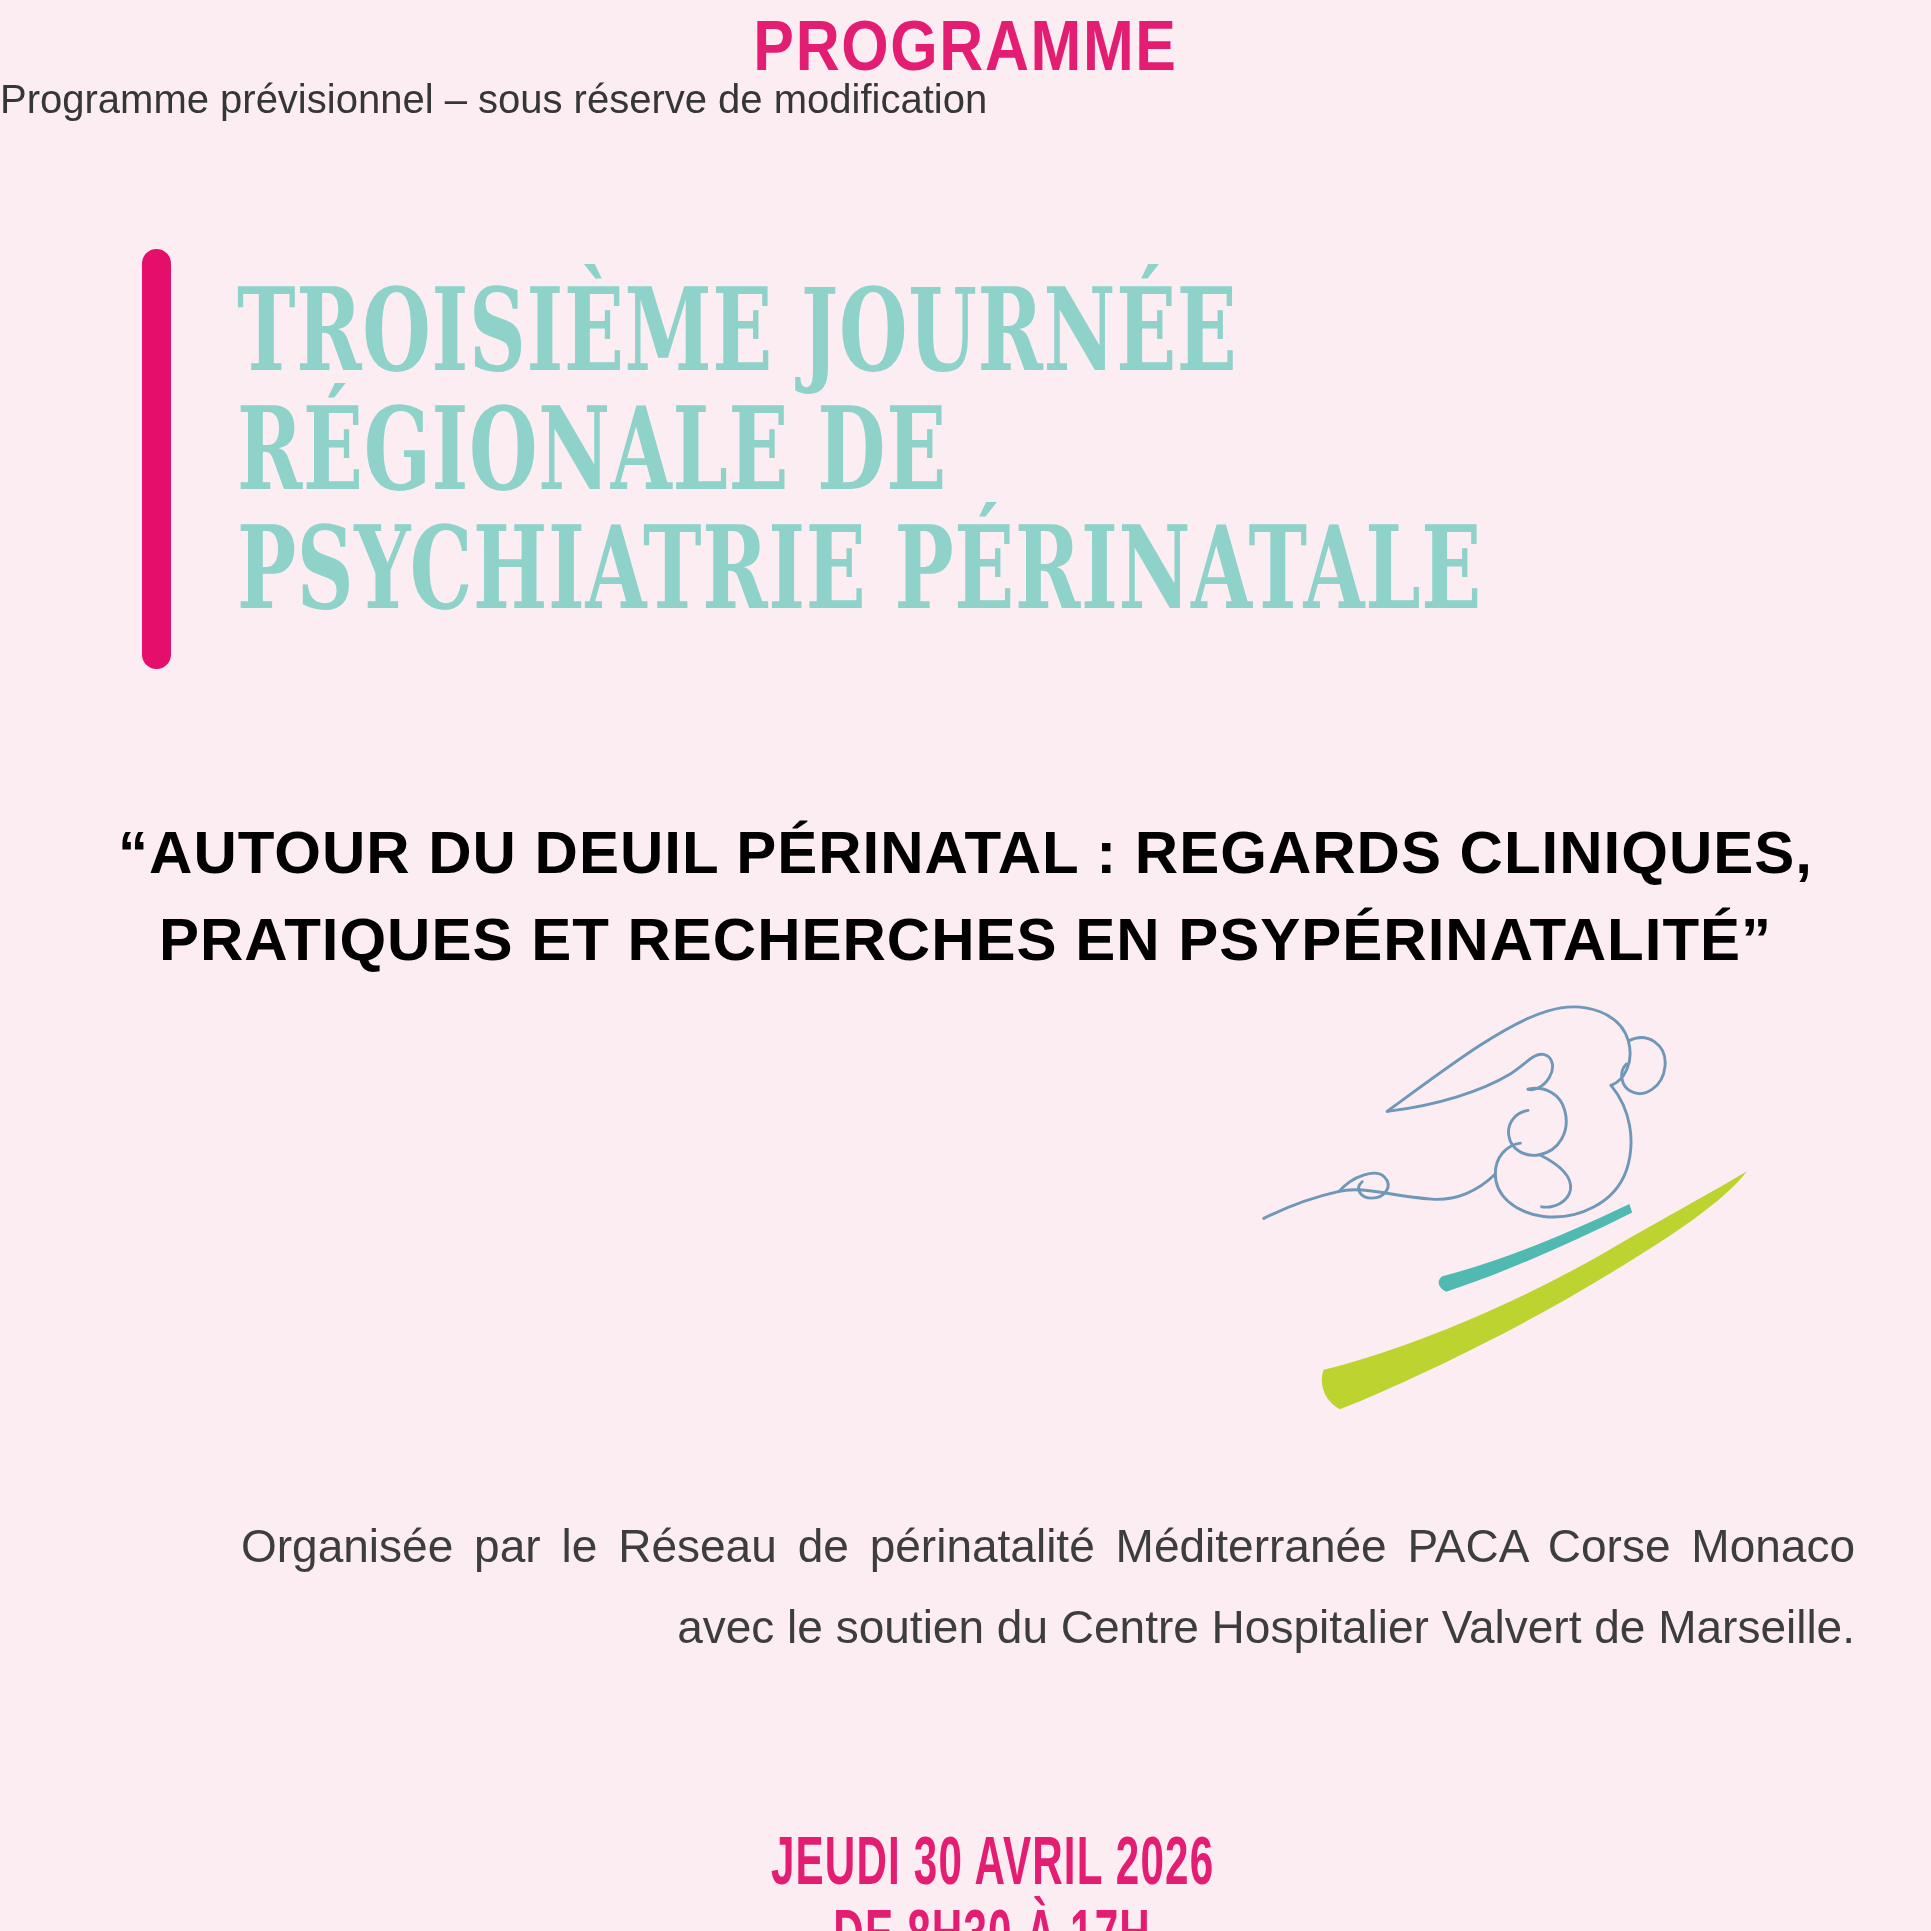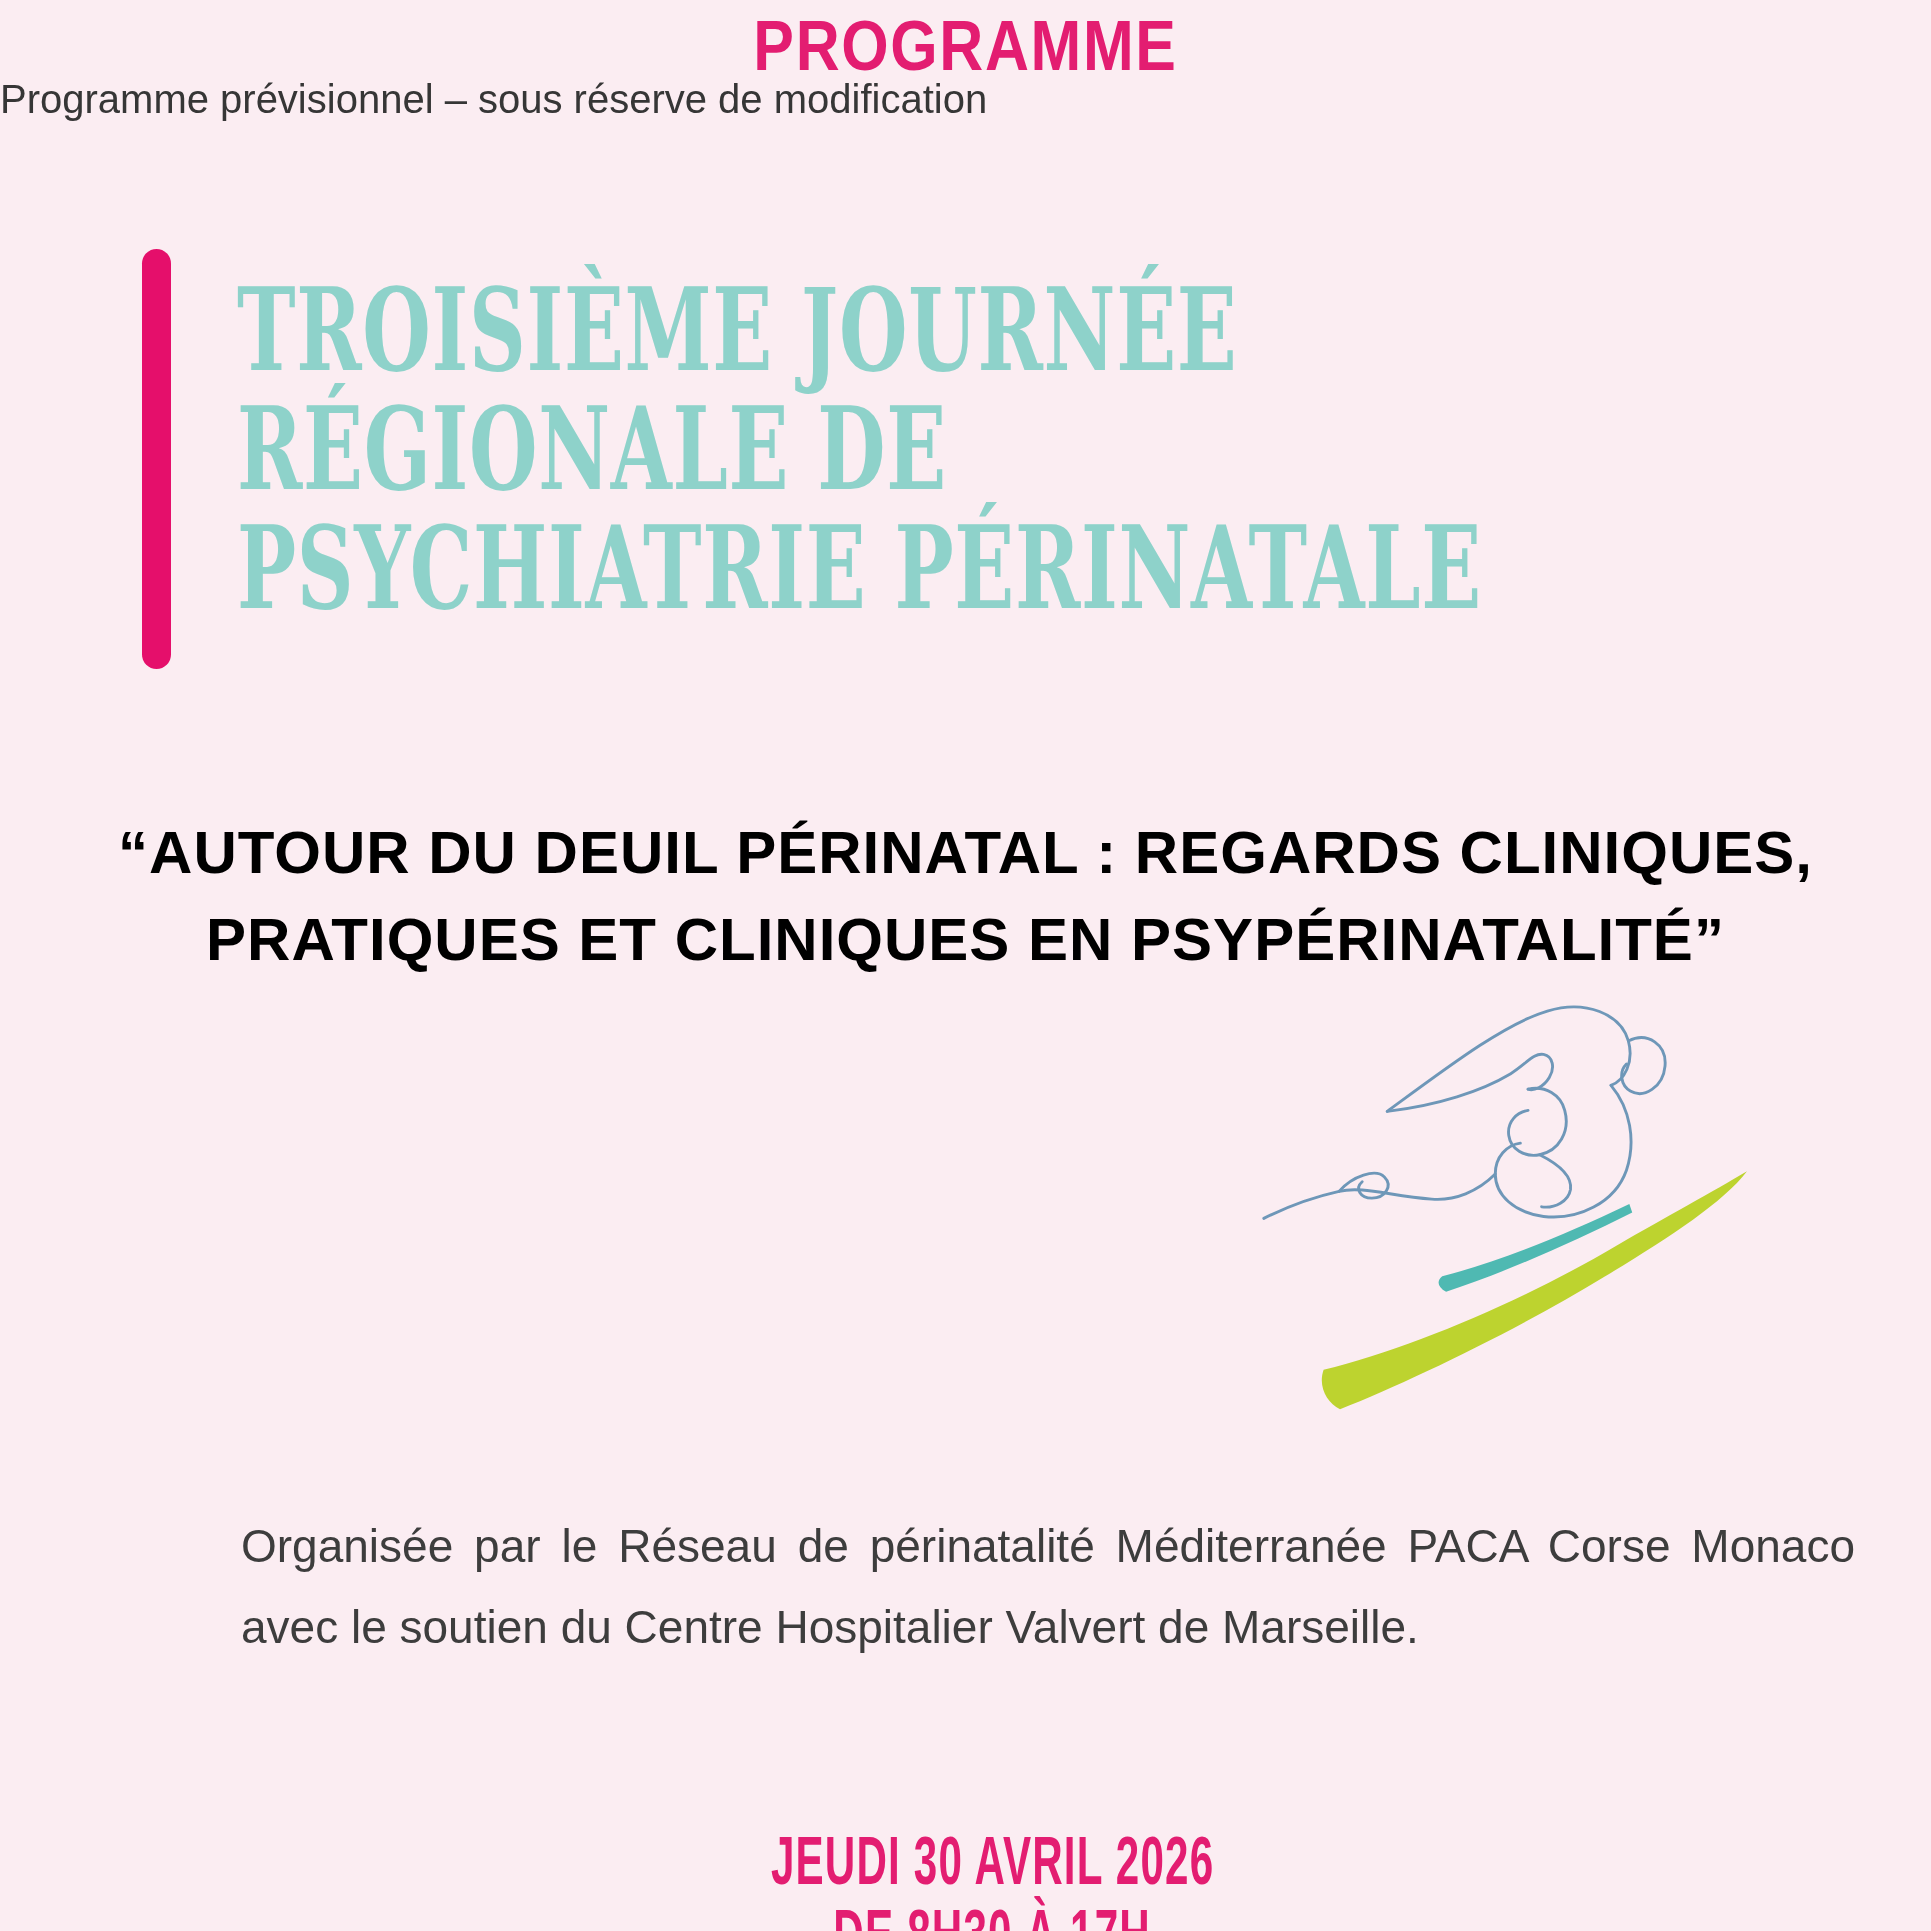--- a/index.html
+++ b/index.html
@@ -80,21 +80,21 @@
     color: #3d3d3d;
     font-size: 46px;
     line-height: 81px;
     font-weight: 400;
   }
   .organizer-line-1 {
     text-align: justify;
     text-align-last: justify;
     white-space: normal;
   }
-  .organizer-line-2 { text-align: left; }
+  .organizer-line-2 { text-align: right; }
 
   .event-date, .event-time {
     position: absolute;
     left: 0; width: 1931px;
     padding-left: 54px;
     text-align: center;
     color: #e31d71;
     font-weight: 800;
     font-size: 68px;
     letter-spacing: 1.9px;
@@ -114,21 +114,21 @@
 <div class="accent-bar"></div>
 
 <div class="main-title">
   <div>TROISIÈME JOURNÉE</div>
   <div>RÉGIONALE DE</div>
   <div>PSYCHIATRIE PÉRINATALE</div>
 </div>
 
 <div class="theme-quote">
   <div>“AUTOUR DU DEUIL PÉRINATAL : REGARDS CLINIQUES,</div>
-  <div>PRATIQUES ET CLINIQUES EN PSYPÉRINATALITÉ”</div>
+  <div>PRATIQUES ET RECHERCHES EN PSYPÉRINATALITÉ”</div>
 </div>
 
 <div class="logo-wrap">
   <svg width="541" height="434" viewBox="0 0 560 450" xmlns="http://www.w3.org/2000/svg">
 
     <path d="M80,399 C170,377 288,327 384,270 C434,241 484,214 519,193 C494,226 436,263 372,302 C282,357 172,410 97,440 C83,433 74,416 80,399 Z" fill="#bdd32f"></path>
 
     <path d="M203,302 C262,287 330,259 397,227 L400,236 C336,268 268,298 207,318 C198,313 197,307 203,302 Z" fill="#4fb9b2"></path>
 
     <g fill="none" stroke="#6390b4" stroke-width="3" stroke-linecap="round" stroke-linejoin="round" opacity="0.92">

